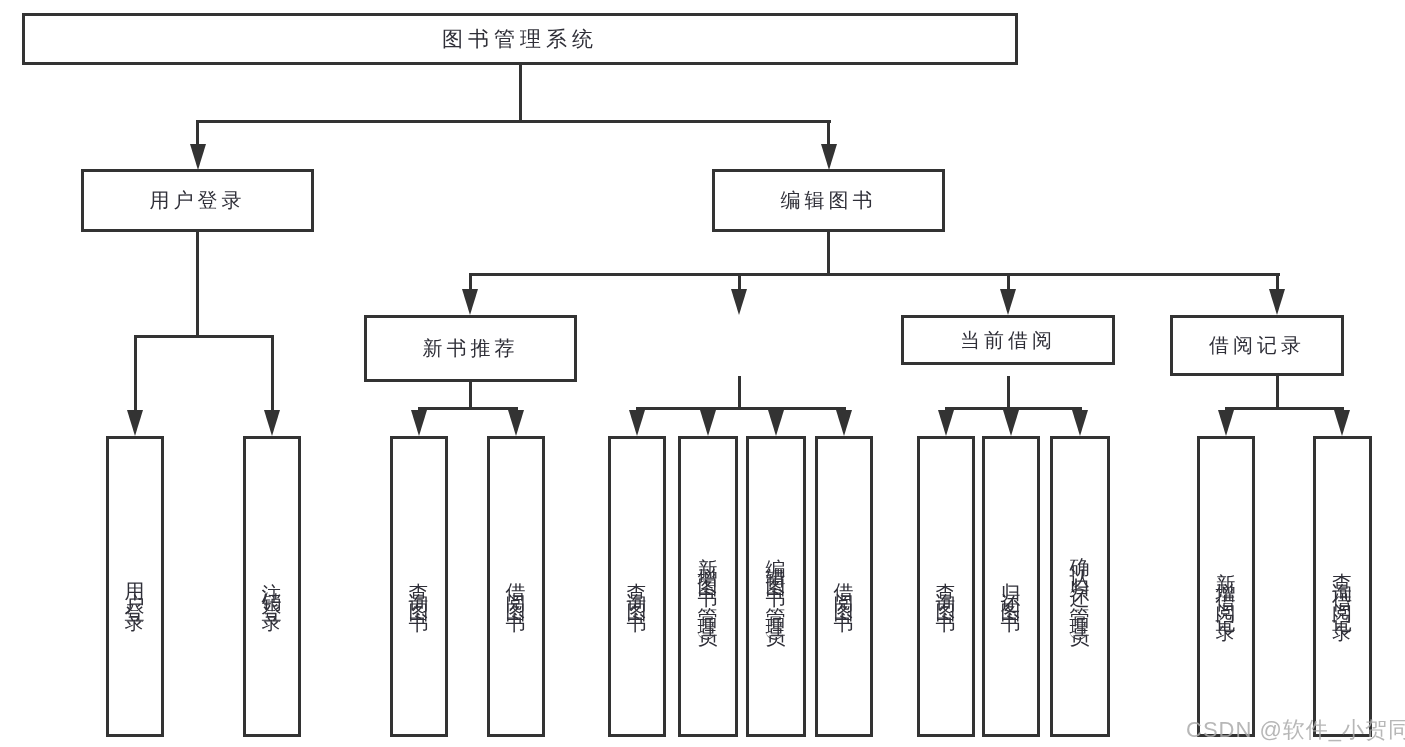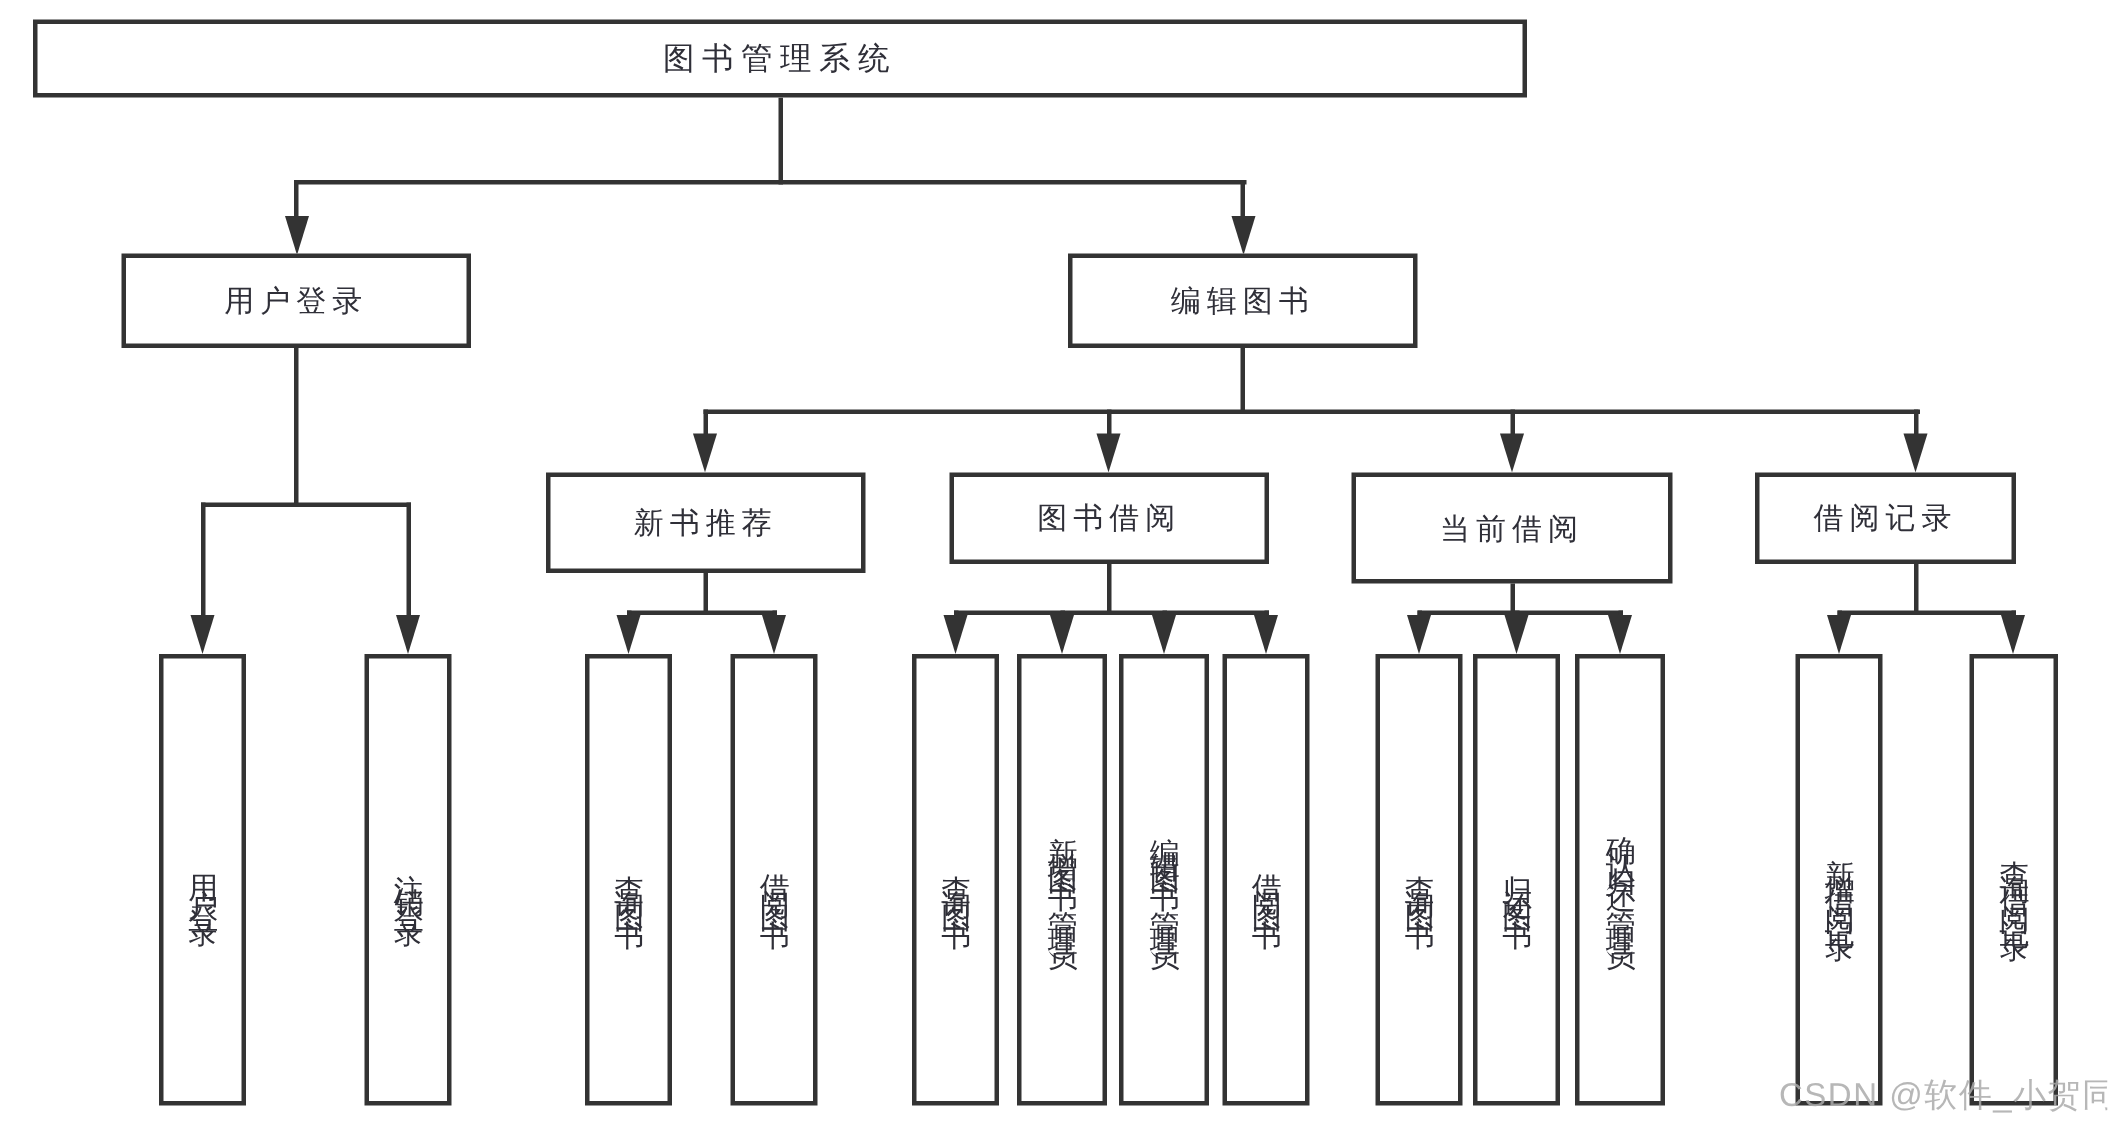--- a/index.html
+++ b/index.html
@@ -92,22 +92,21 @@
   <div class="ahead" style="left:1218px;top:410px"></div>
   <div class="vline" style="left:1341px;top:407px;height:8px"></div>
   <div class="ahead" style="left:1334px;top:410px"></div>
 
   <div class="box root-box" style="left:22px;top:13px;width:996px;height:52px">图书管理系统</div>
 
   <div class="box" style="left:81px;top:169px;width:233px;height:63px">用户登录</div>
   <div class="box" style="left:712px;top:169px;width:233px;height:63px">编辑图书</div>
 
   <div class="box" style="left:364px;top:315px;width:213px;height:67px">新书推荐</div>
-  <div class="box" style="left:633px;top:315px;width:213px;height:61px">图书借阅</div>
-  <div class="box" style="left:901px;top:315px;width:214px;height:74px">当前借阅</div>
+  <div class="box" style="left:901px;top:315px;width:214px;height:50px">当前借阅</div>
   <div class="box" style="left:1170px;top:315px;width:174px;height:61px">借阅记录</div>
 
   <div class="box leaf" style="left:106px;top:436px;width:58px;height:301px">用户登录</div>
   <div class="box leaf" style="left:243px;top:436px;width:58px;height:301px">注销登录</div>
 
   <div class="box leaf" style="left:390px;top:436px;width:58px;height:301px">查询图书</div>
   <div class="box leaf" style="left:487px;top:436px;width:58px;height:301px">借阅图书</div>
 
   <div class="box leaf" style="left:608px;top:436px;width:58px;height:301px">查询图书</div>
   <div class="box leaf" style="left:678px;top:436px;width:60px;height:301px">新增图书（管理员）</div>

